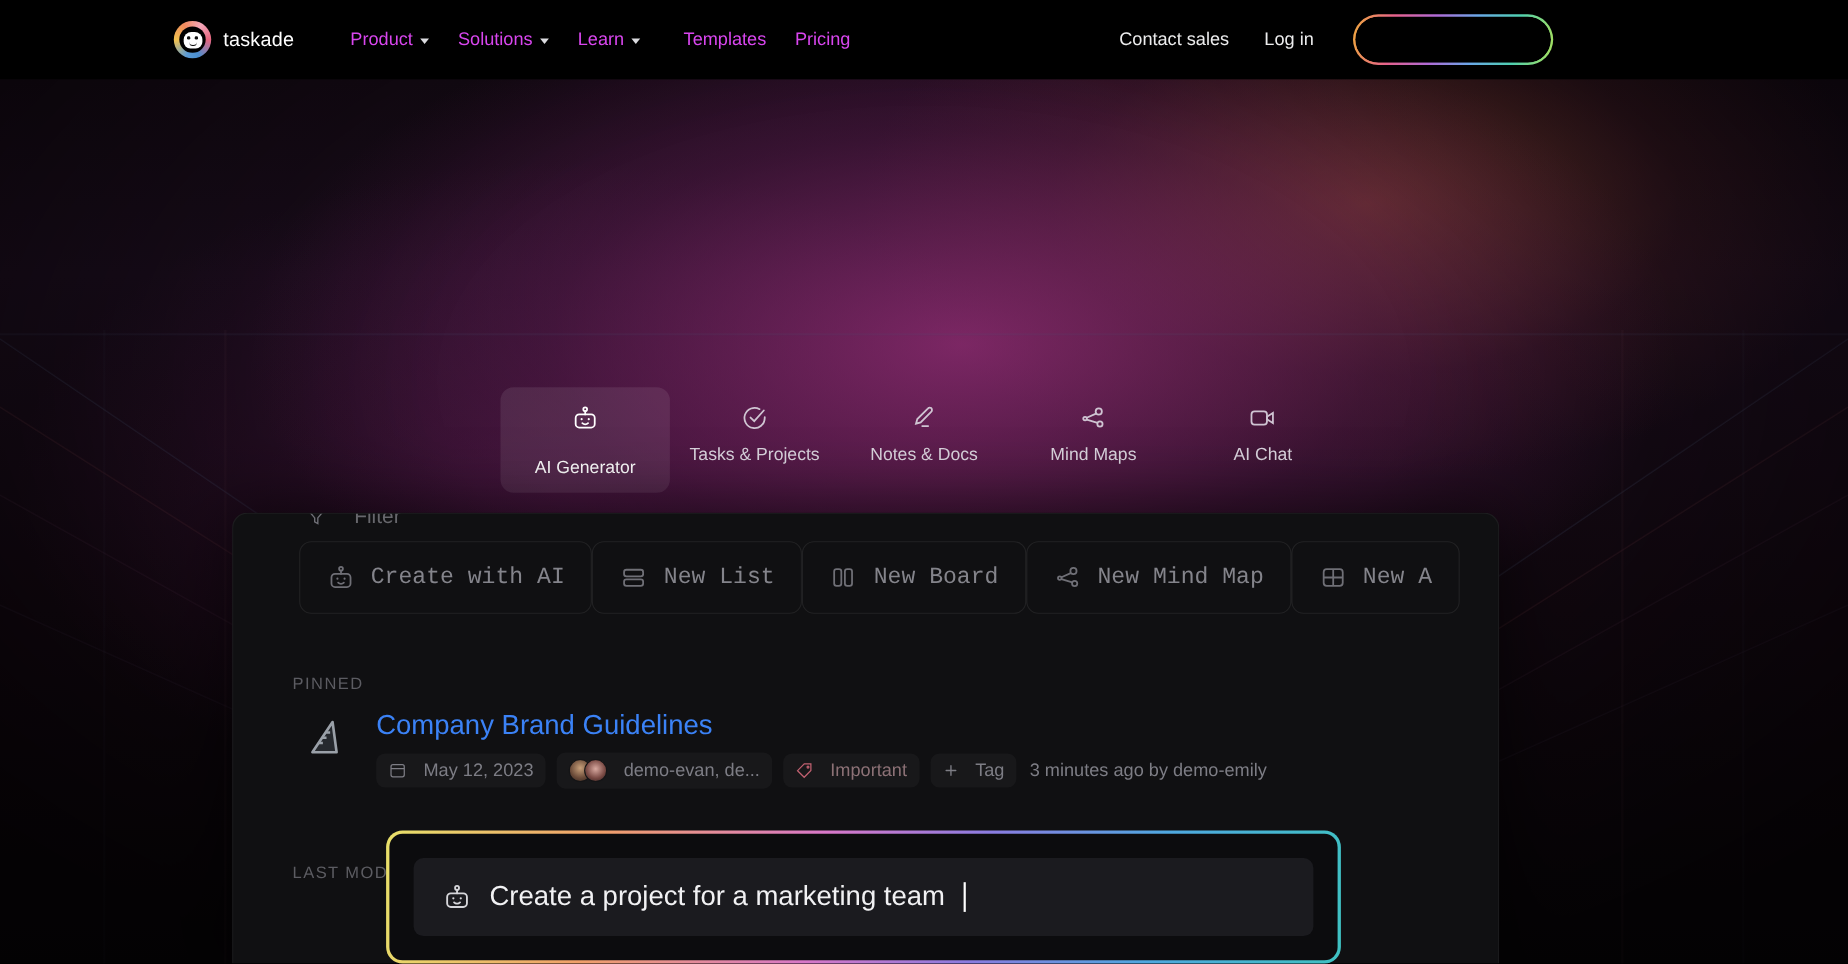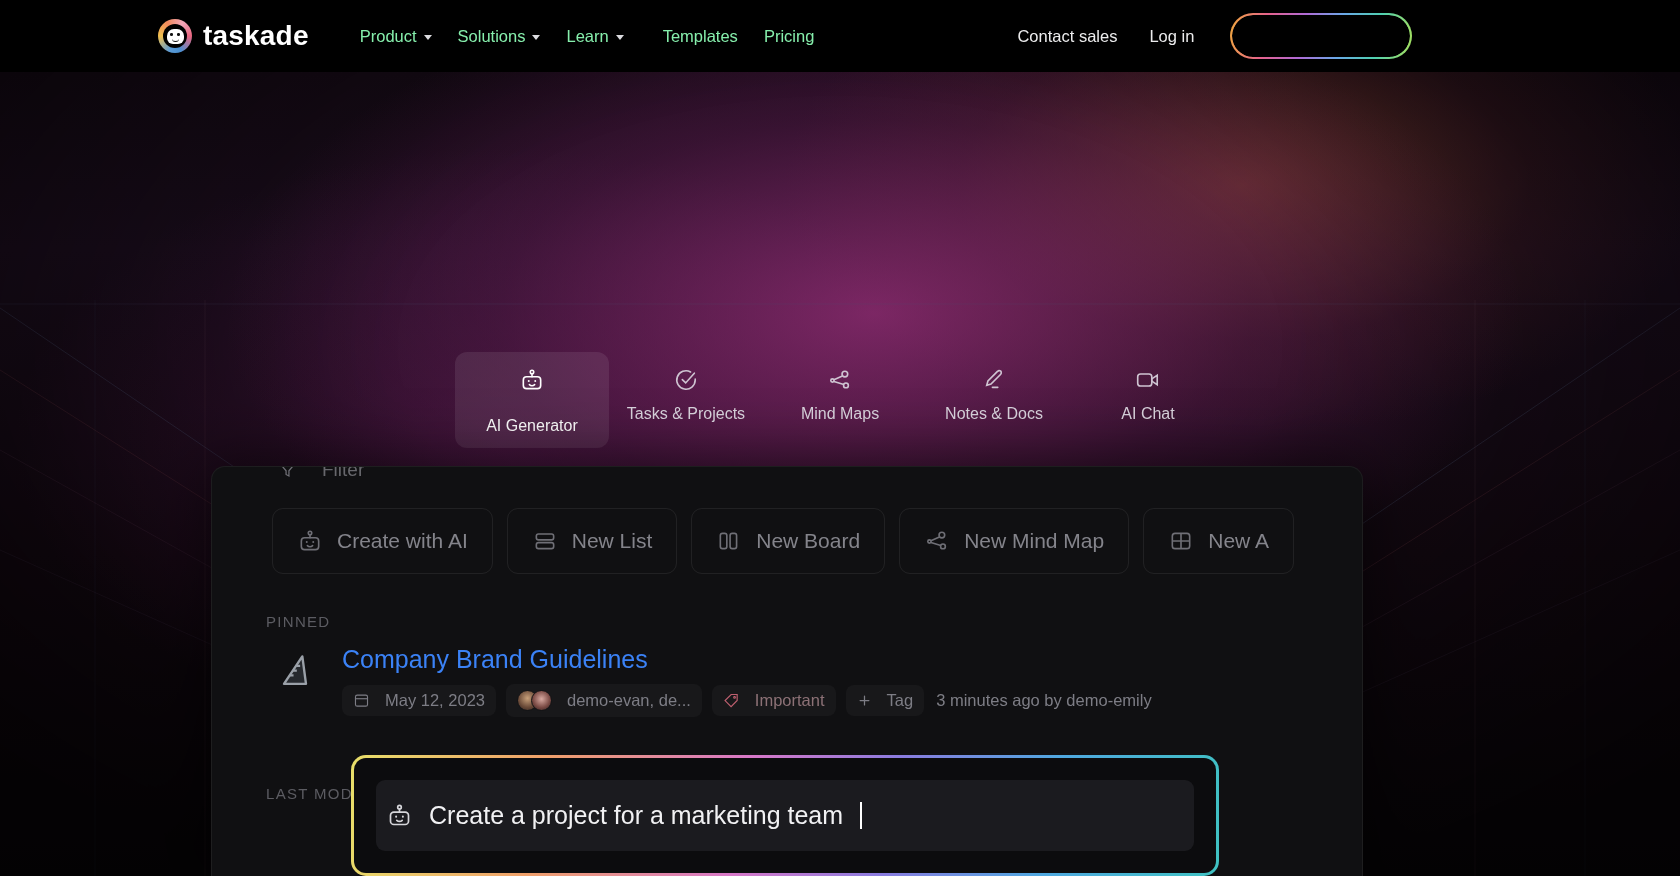--- a/index.html
+++ b/index.html
@@ -48,27 +48,27 @@
     content: ""; position: absolute; left: 3.5px; top: 4.5px;
     width: 2.5px; height: 2.5px; border-radius: 50%; background: #111;
     box-shadow: 7px 0 0 #111;
   }
   .logo-face::after {
     content: ""; position: absolute; left: 5px; top: 9px;
     width: 7px; height: 3.5px;
     border-bottom: 1.6px solid #111; border-radius: 0 0 6px 6px;
   }
   .logo-word {
-    color: #fff; font-size: 28px; letter-spacing: .2px; font-weight: 700;
+    color: #fff; font-size: 18px; letter-spacing: .2px; font-weight: 400;
   }
 
   .nav-links { display: flex; align-items: center; margin-left: 38px; }
   .nav-item {
     display: flex; align-items: center; gap: 7px;
-    color: #86efac; font-size: 16.5px;
+    color: #d946ef; font-size: 16.5px;
     padding: 8px 13px; cursor: pointer; white-space: nowrap;
   }
   .caret {
     width: 0; height: 0; display: inline-block;
     border-left: 4.5px solid transparent; border-right: 4.5px solid transparent;
     border-top: 5.5px solid #dcdce0; margin-top: 2px;
   }
   .nav-gap { width: 13px; }
 
   .nav-right {
@@ -150,22 +150,22 @@
     overflow: hidden;
     z-index: 14;
     box-shadow: 0 -6px 60px rgba(0,0,0,.55);
   }
   .app-filter {
     position: absolute; left: 66px; top: -8px;
     display: flex; align-items: center; gap: 25px;
     color: #67676c; font-size: 19px;
   }
   .app-actions {
-    position: absolute; left: 60px; top: 41px;
-    display: flex; gap: 14px;
+    position: absolute; left: 60px; top: 25px;
+    display: flex;  font-family: Liberation Mono, monospace;
   }
   .action-card {
     height: 66px; display: flex; align-items: center; gap: 14px;
     padding: 0 24px;
     border: 1px solid rgba(255,255,255,.075);
     border-radius: 11px;
     color: #84848b; font-size: 21px; white-space: nowrap;
   }
   .action-card svg { flex: none; }
 
@@ -205,21 +205,21 @@
   }
   .ai-box-inner {
     width: 100%; height: 100%;
     background: #0c0c0e; border-radius: 12px;
     padding: 22px;
   }
   .ai-field {
     width: 100%; height: 100%;
     background: #1b1b1f; border-radius: 9px;
     display: flex; align-items: center; gap: 16px;
-    padding: 0 10px;
+    padding: 0 26px;
   }
   .ai-text { color: #f1f1f3; font-size: 25px; white-space: nowrap; }
   .caret-bar {
     display: inline-block; width: 2px; height: 27px;
     background: #fff; margin-left: 1px; vertical-align: middle;
   }
   .ico-dim { stroke: #6f6f76; }
 </style>
 </head>
 <body>
@@ -307,38 +307,38 @@
         <svg viewBox="0 0 24 24" fill="none" stroke="#cfc4d2" stroke-width="1.5" stroke-linecap="round">
           <path d="M20.5 11.2v.8a8.5 8.5 0 1 1-4.3-7.4"></path>
           <path d="M8.6 11.6l3.1 3.1 8-9"></path>
         </svg>
       </span>
       <span class="tab-label">Tasks &amp; Projects</span>
     </div>
 
     <div class="tab">
       <span class="tab-icon">
+        <svg viewBox="0 0 24 24" fill="none" stroke="#cfc4d2" stroke-width="1.5" stroke-linecap="round">
+          <path d="M18 3.6a2.3 2.3 0 0 1 0 3.3L9.2 15.7l-3.9 1.1 1.1-3.9 8.8-8.8a2.3 2.3 0 0 1 2.8-.5z"></path>
+          <path d="M10.5 18.8h5"></path>
+        </svg>
+      </span>
+      <span class="tab-label">Notes &amp; Docs</span>
+    </div>
+
+    <div class="tab">
+      <span class="tab-icon">
         <svg viewBox="0 0 24 24" fill="none" stroke="#cfc4d2" stroke-width="1.5">
           <circle cx="5" cy="12.5" r="1.5"></circle>
             <circle cx="16.5" cy="6.5" r="2.6"></circle>
             <circle cx="17.5" cy="17" r="2.2"></circle>
           <path d="M6.4 11.8l7.8-3.5M6.4 13.3l9.1 2.8"></path>
         </svg>
       </span>
       <span class="tab-label">Mind Maps</span>
-    </div>
-
-    <div class="tab">
-      <span class="tab-icon">
-        <svg viewBox="0 0 24 24" fill="none" stroke="#cfc4d2" stroke-width="1.5" stroke-linecap="round">
-          <path d="M18 3.6a2.3 2.3 0 0 1 0 3.3L9.2 15.7l-3.9 1.1 1.1-3.9 8.8-8.8a2.3 2.3 0 0 1 2.8-.5z"></path>
-          <path d="M10.5 18.8h5"></path>
-        </svg>
-      </span>
-      <span class="tab-label">Notes &amp; Docs</span>
     </div>
 
     <div class="tab">
       <span class="tab-icon">
         <svg viewBox="0 0 24 24" fill="none" stroke="#cfc4d2" stroke-width="1.5" stroke-linecap="round">
           <rect x="2.5" y="6.5" width="13" height="11" rx="2.6"></rect>
           <path d="M15.5 11l5-3.3v8.6l-5-3.3z"></path>
         </svg>
       </span>
       <span class="tab-label">AI Chat</span>

